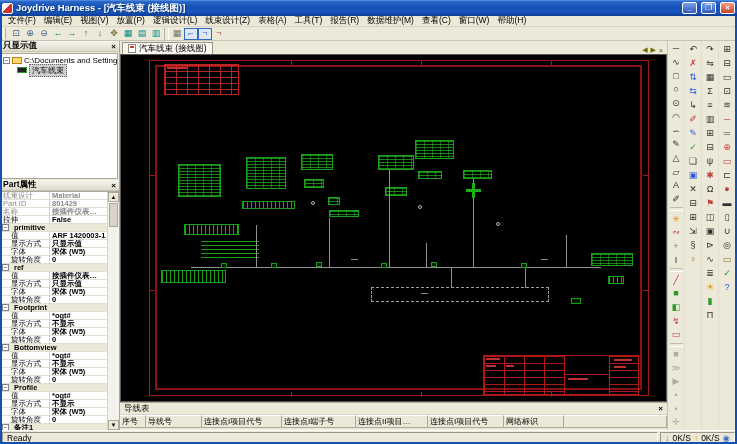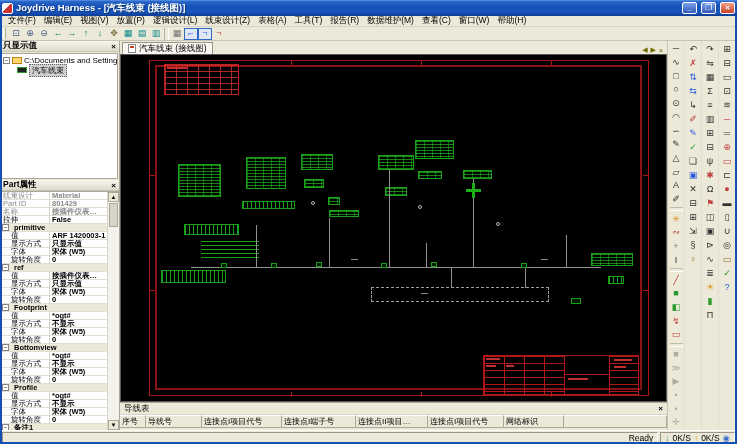--- a/index.html
+++ b/index.html
@@ -98,21 +98,21 @@
   
   .rightbar{width:70px;background:#ece9d8;border-left:1px solid #c8c4b4;display:flex;}
   .rcol{width:17px;display:flex;flex-direction:column;align-items:center;padding-top:1px;border-right:1px solid #e2dfd2;}
   .ricon{width:15px;height:14px;display:flex;align-items:center;justify-content:center;font-size:9px;line-height:9px;color:#303030;}
   .ricon.sep{height:4px;width:13px;border-top:1px solid #c0bcac;border-bottom:1px solid #fff;margin:1px 0;}
   .ricon.disabled{color:#b0aca0;}
   
   .statusbar{position:absolute;bottom:0;left:0;width:737px;height:14px;background:#ece9d8;border-top:1px solid #fff;
     display:flex;align-items:center;font-size:8.5px;padding:0 2px;gap:2px;}
   .sseg{border:1px solid;border-color:#9a968a #fff #fff #9a968a;height:11px;display:flex;align-items:center;padding:0 4px;gap:3px;white-space:nowrap;}
-  .sseg.grow{flex:1;justify-content:flex-end;}
+  .sseg.grow{flex:1;}
   .sdiv{border-left:1px solid #9a968a;height:9px;margin:0 3px;}
   
   .frame{position:absolute;background:#1450b4;pointer-events:none;}
 </style>
 </head>
 <body>
 
 <div class="window">
 
   <div class="titlebar">

